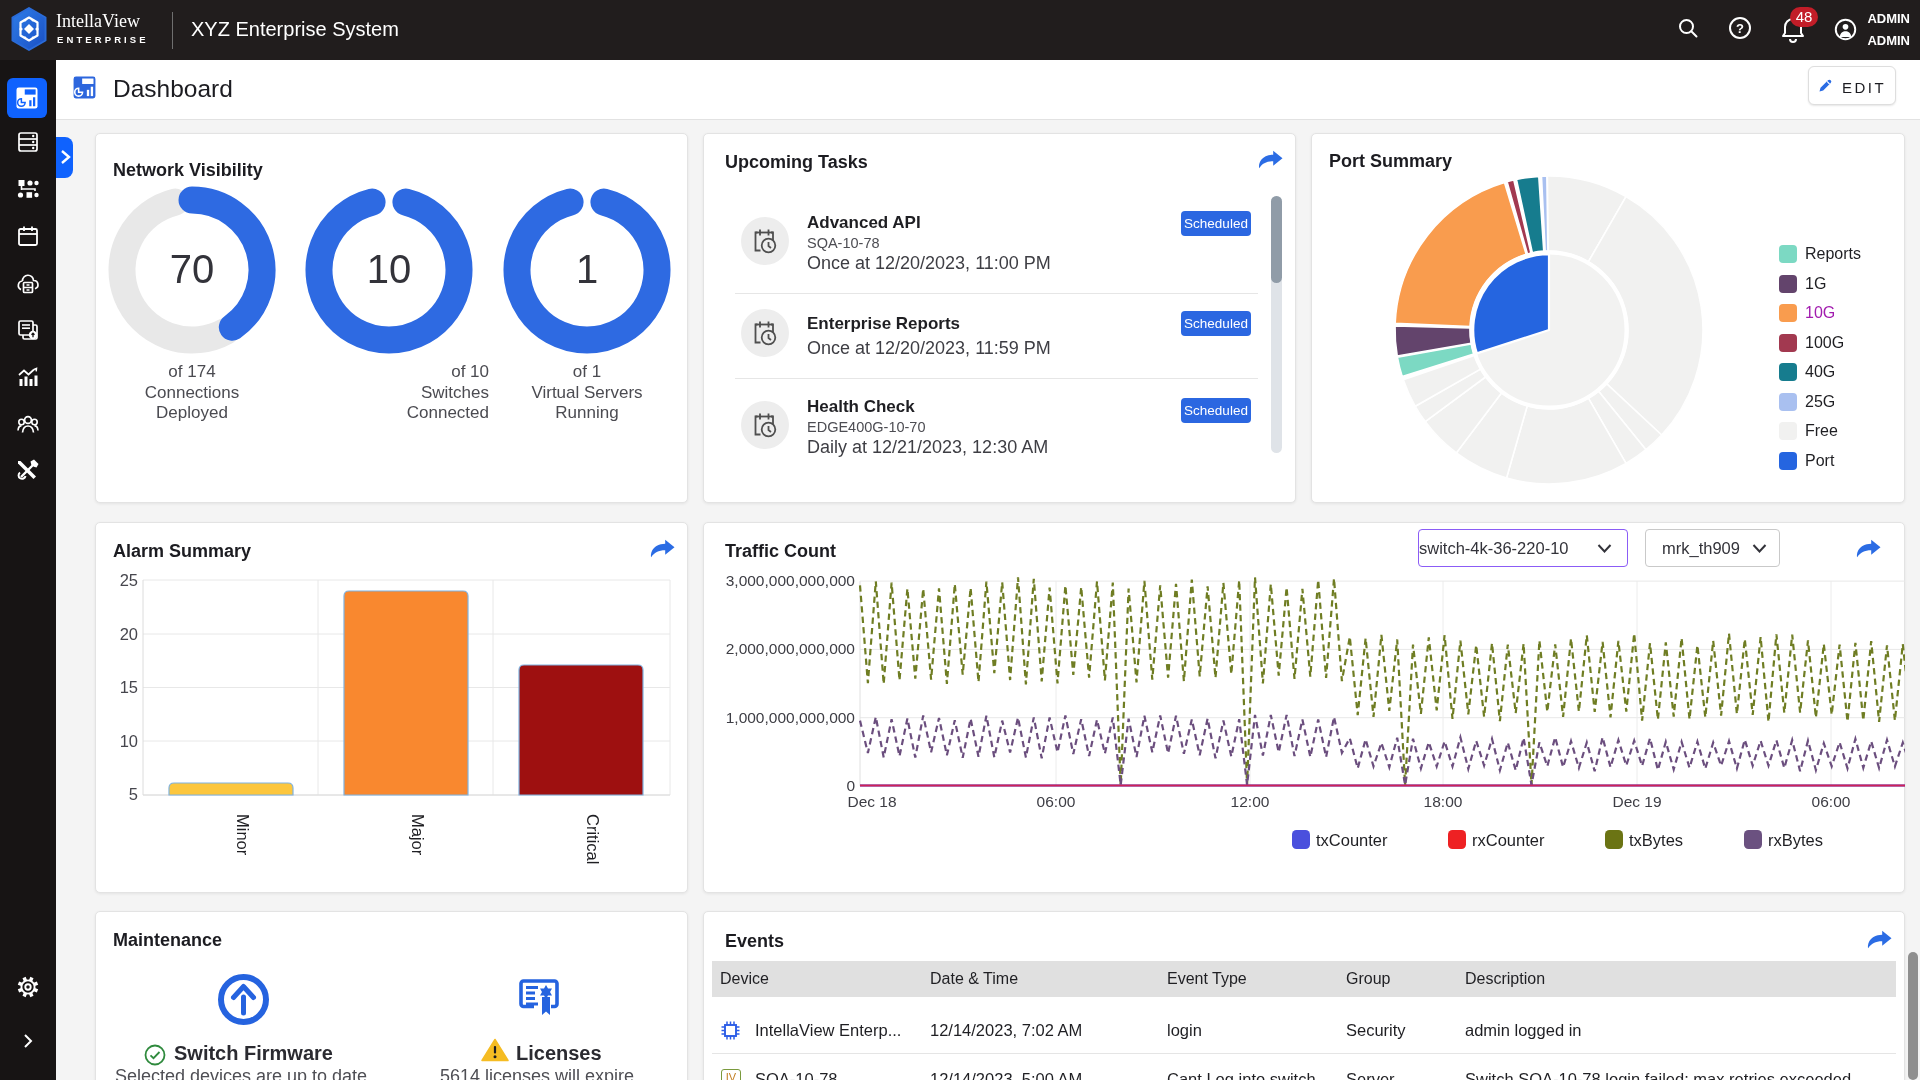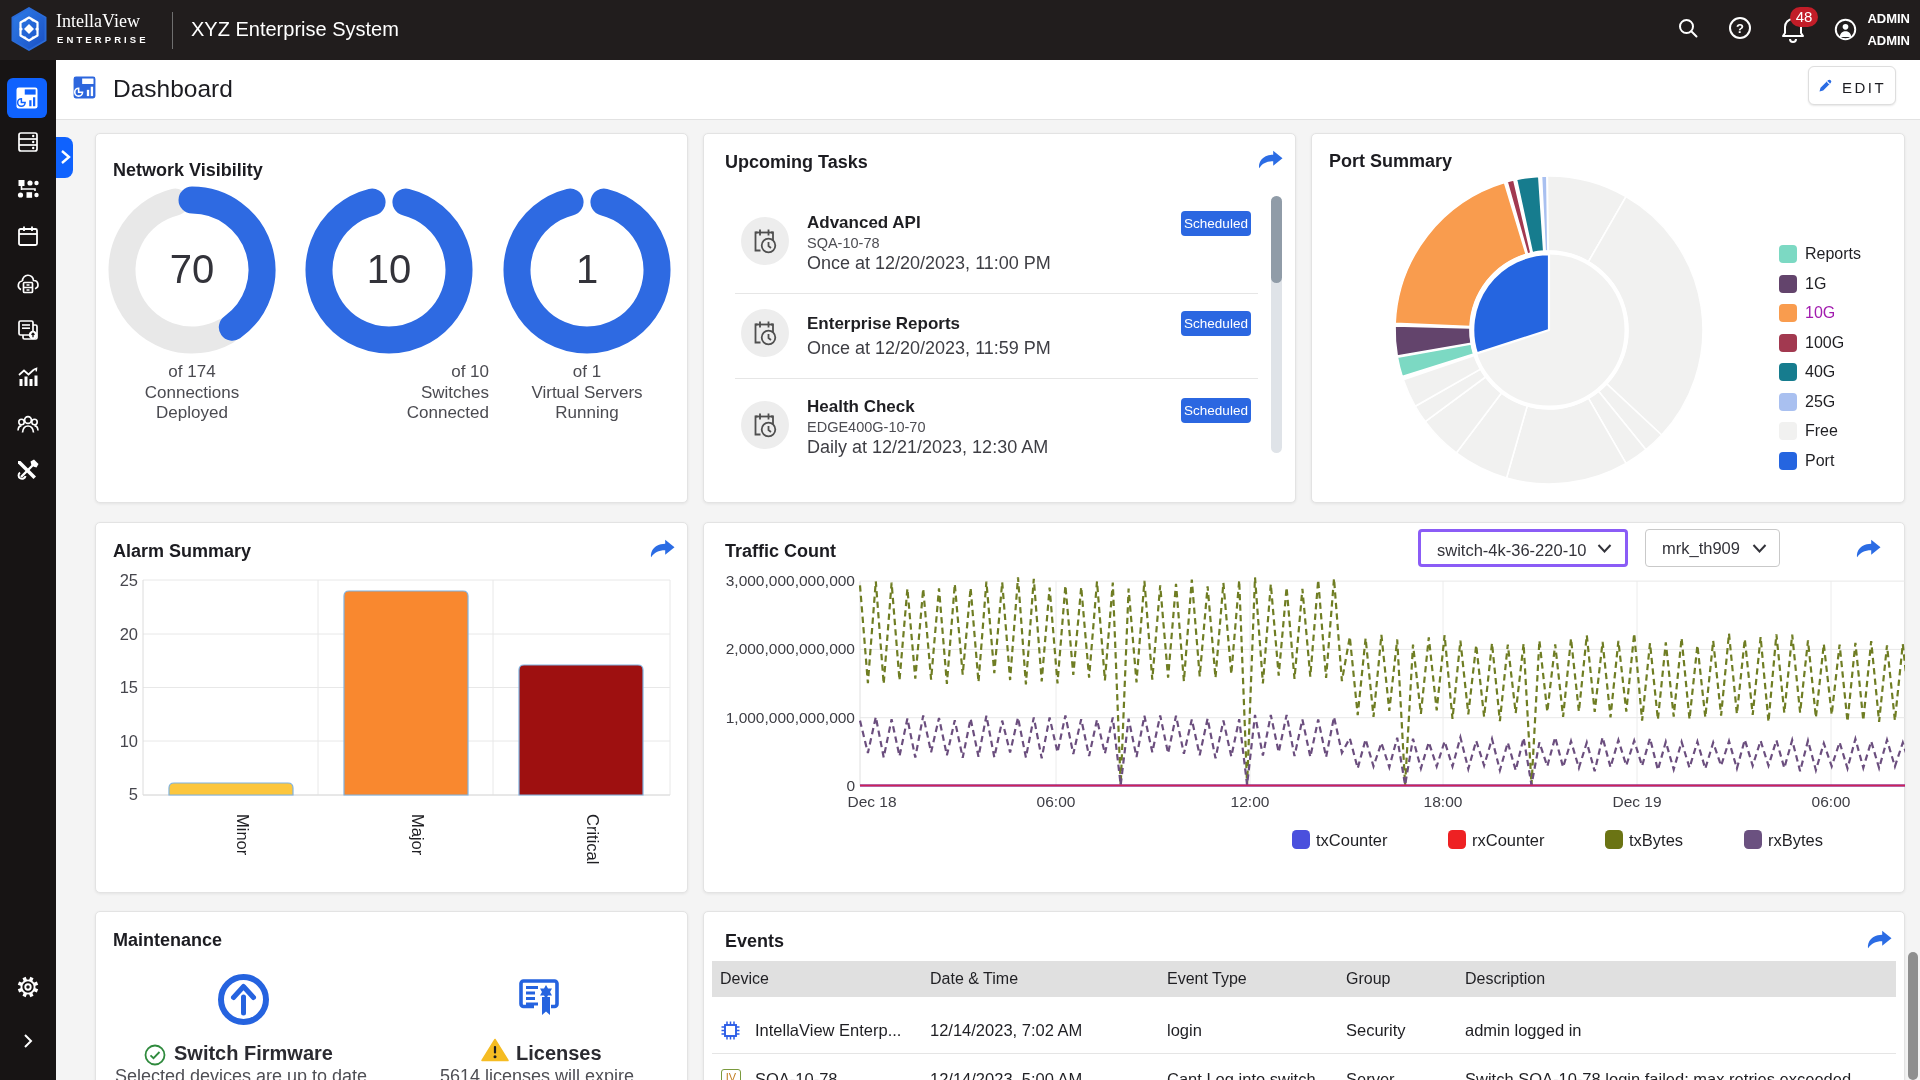--- a/index.html
+++ b/index.html
@@ -320,21 +320,21 @@
     <text x="1128" y="285" text-anchor="middle" font-size="15.5" fill="#3d3d44">06:00</text>
     <rect x="589" y="308" width="18" height="19" rx="4.5" fill="#4a50dd"></rect>
     <text x="613" y="323.5" font-size="16.5" fill="#1f1f23">txCounter</text>
     <rect x="745" y="308" width="18" height="19" rx="4.5" fill="#ee2123"></rect>
     <text x="769" y="323.5" font-size="16.5" fill="#1f1f23">rxCounter</text>
     <rect x="902" y="308" width="18" height="19" rx="4.5" fill="#6b7414"></rect>
     <text x="926" y="323.5" font-size="16.5" fill="#1f1f23">txBytes</text>
     <rect x="1041" y="308" width="18" height="19" rx="4.5" fill="#6b5180"></rect>
     <text x="1065" y="323.5" font-size="16.5" fill="#1f1f23">rxBytes</text>
   </svg>
-<div class="abs" style="left:1418px;top:529px;width:210px;height:38px;background:#fff;border:3px solid #8b5cf6;border-radius:4px;font-size:16.5px;color:#33333a;line-height:36px;padding-left:16px">switch-4k-36-220-10</div>
+<div class="abs" style="left:1418px;top:529px;width:210px;height:38px;background:#fff;border:1px solid #8b5cf6;border-radius:4px;font-size:16.5px;color:#33333a;line-height:36px;">switch-4k-36-220-10</div>
 <div class="abs" style="left:1645px;top:529px;width:135px;height:38px;background:#fff;border:1px solid #c9c9c9;border-radius:4px;font-size:16.5px;color:#33333a;line-height:36px;padding-left:16px">mrk_th909</div>
 <svg class="abs" style="left:1597px;top:544px" width="15" height="9" viewBox="0 0 15 9">
 <path d="M1.5 1 L7.5 7.5 L13.5 1" fill="none" stroke="#33333a" stroke-width="2"></path>
   </svg>
 <svg class="abs" style="left:1752px;top:544px" width="15" height="9" viewBox="0 0 15 9">
 <path d="M1.5 1 L7.5 7.5 L13.5 1" fill="none" stroke="#33333a" stroke-width="2"></path>
   </svg>
 <div class="ctitle" style="left:113px;top:930px">Maintenance</div>
 <svg class="abs" style="left:217px;top:973px" width="53" height="53" viewBox="0 0 53 53">
 <circle cx="26.5" cy="26.5" r="22.5" fill="none" stroke="#2563df" stroke-width="6"></circle>

